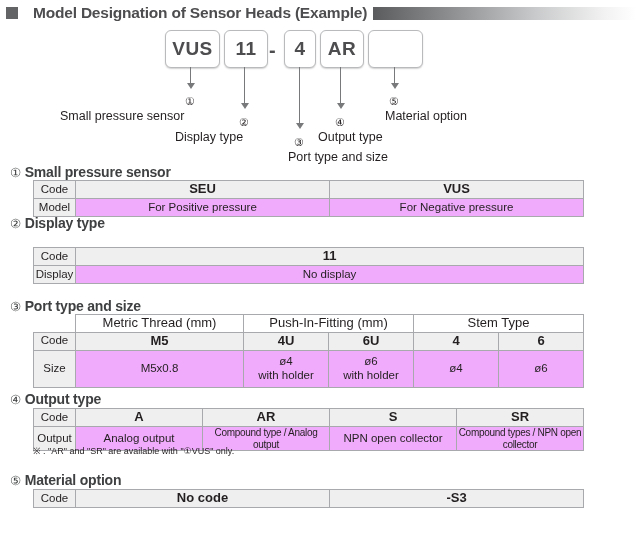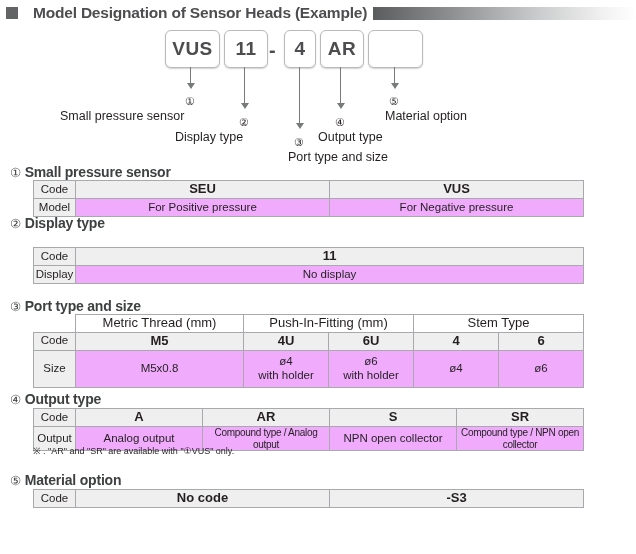--- a/index.html
+++ b/index.html
@@ -268,21 +268,21 @@
       <td class="hdr-b">A</td>
       <td class="hdr-b">AR</td>
       <td class="hdr-b">S</td>
       <td class="hdr-b">SR</td>
     </tr>
     <tr>
       <td class="lbl" style="height:17px">Output</td>
       <td class="val">Analog output</td>
       <td class="val tiny">Compound type / Analog output</td>
       <td class="val">NPN open collector</td>
-      <td class="val tiny">Compound type / NPN open collector</td>
+      <td class="val tiny">Compound types / NPN open collector</td>
     </tr>
   </tbody>
 </table>
 <div class="note" style="left:33px;top:447px;">※ . "AR" and "SR" are available with "①VUS" only.</div>
 
 <div class="section-title" style="left:10px;top:473px;">
   <span class="cnum-inline">⑤</span>
   <span>Material option</span>
 </div>
 <table class="dt" style="left:33px;top:489px;width:550px;">

